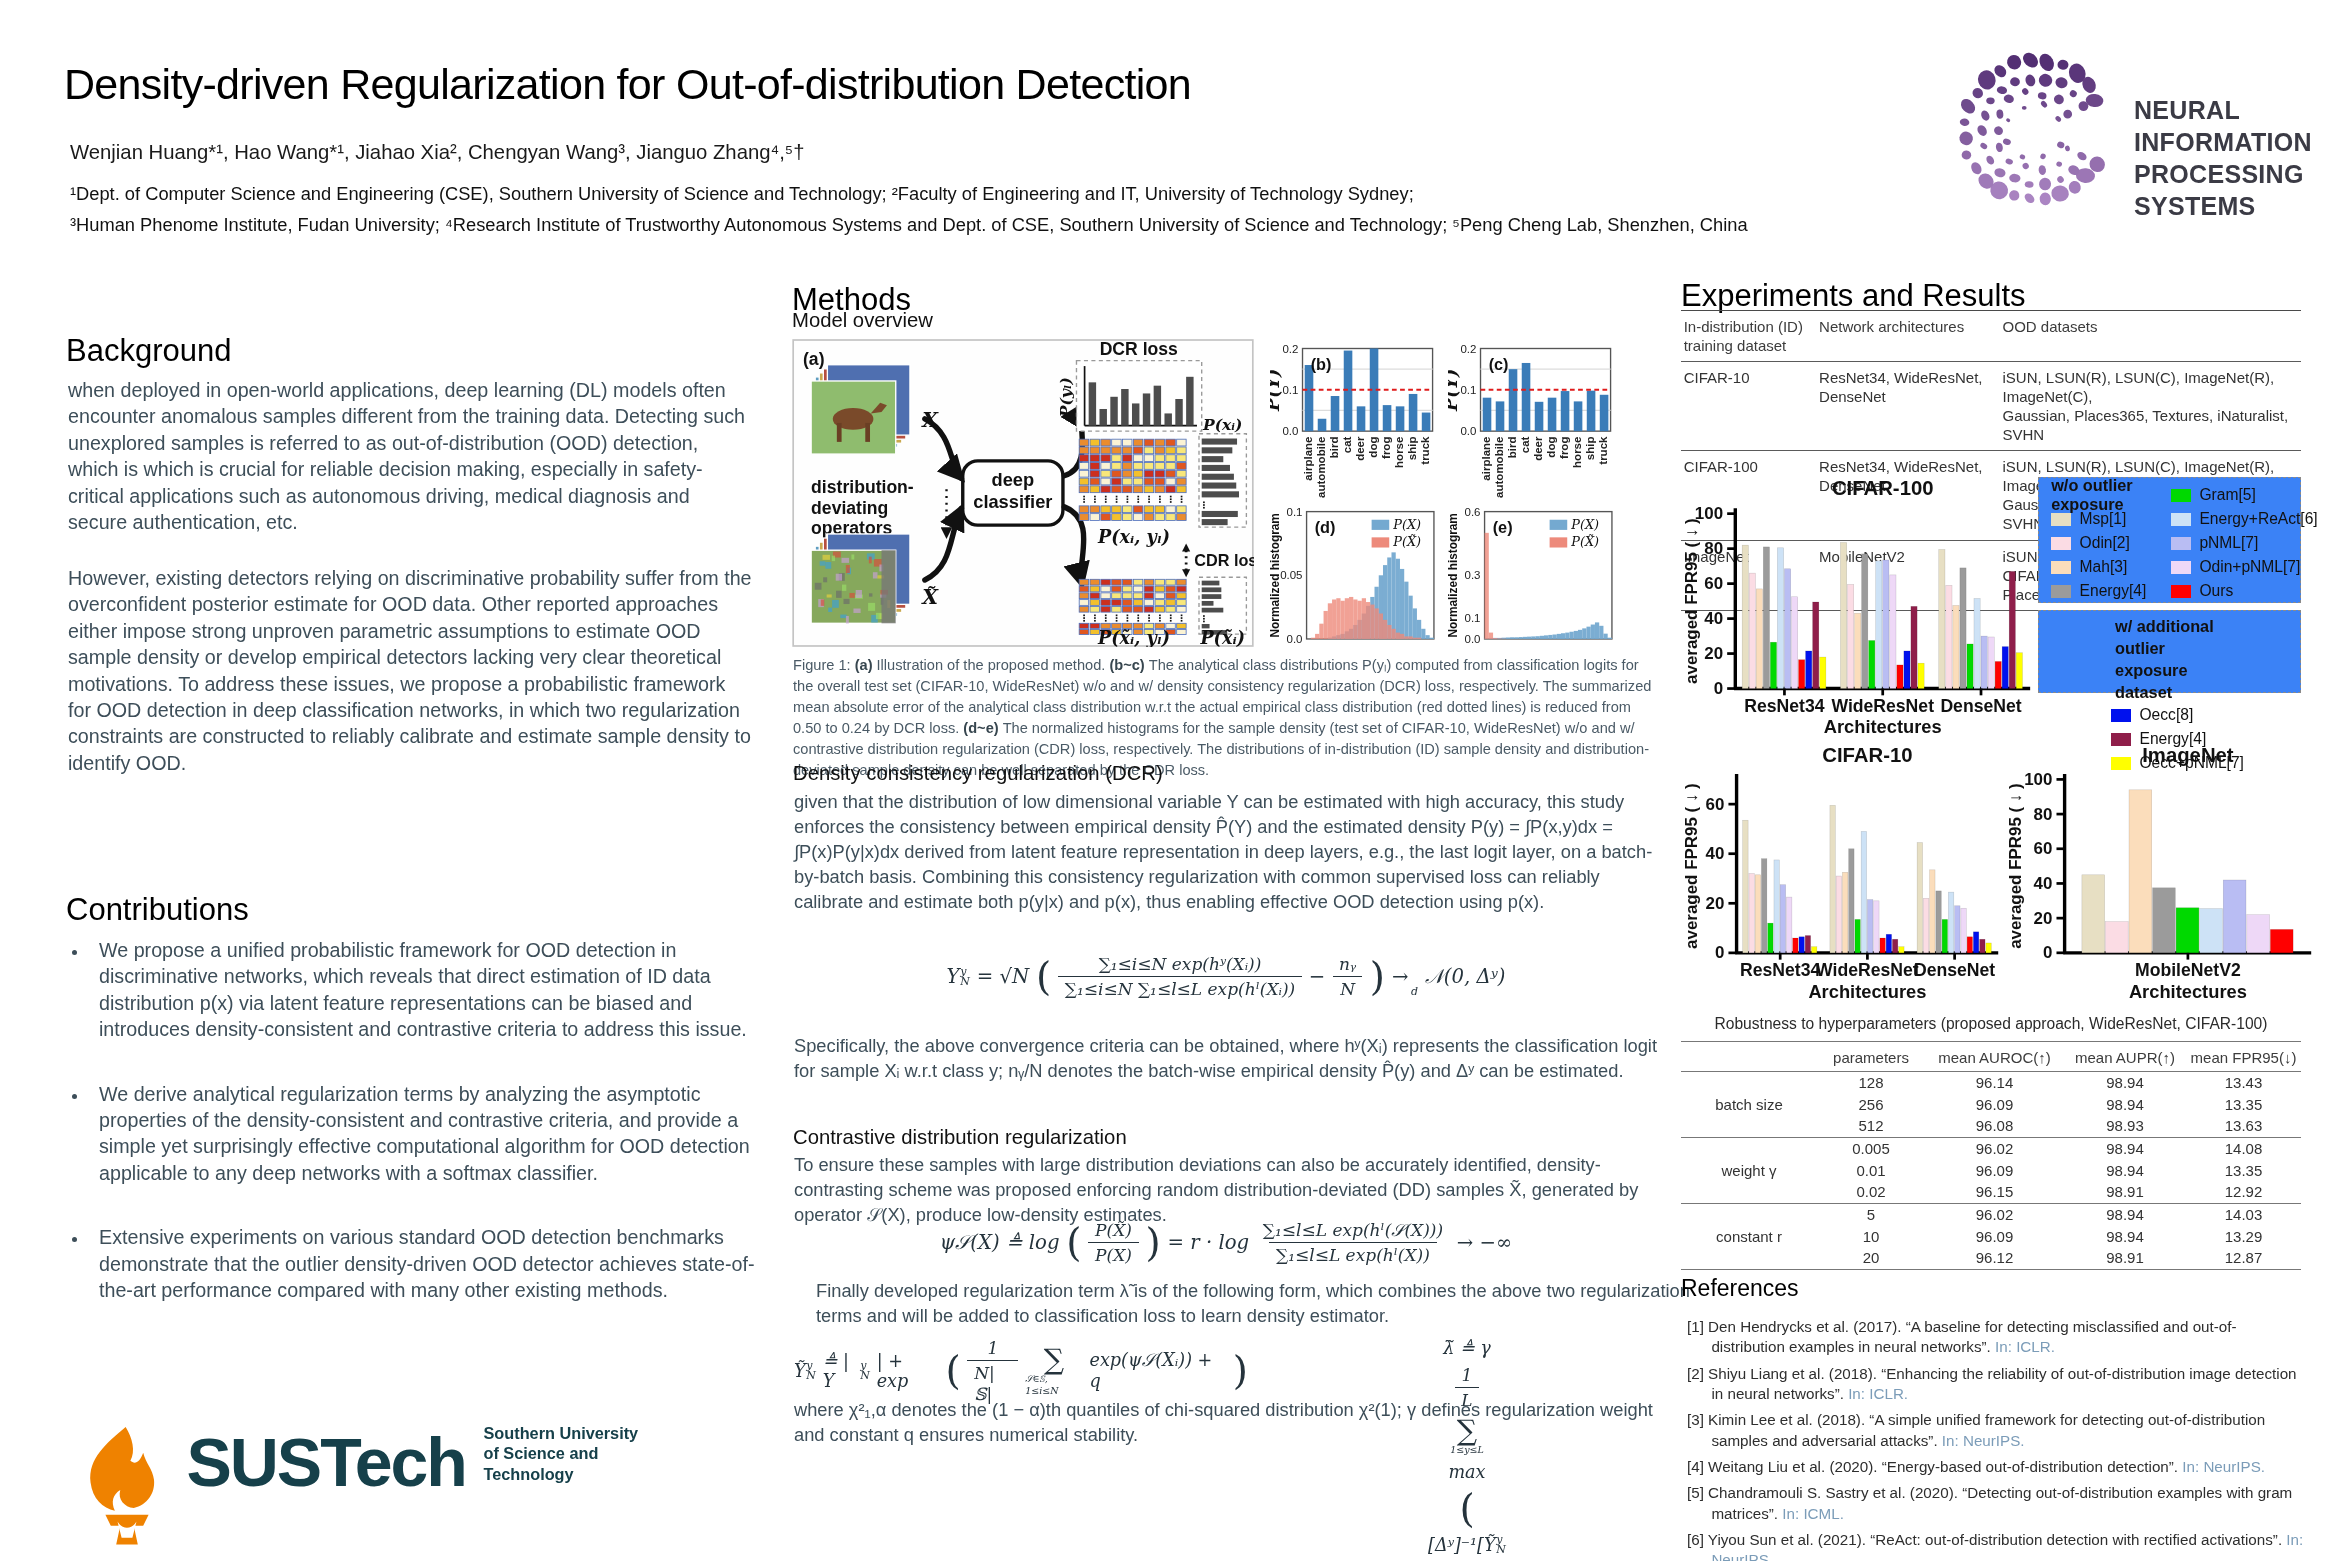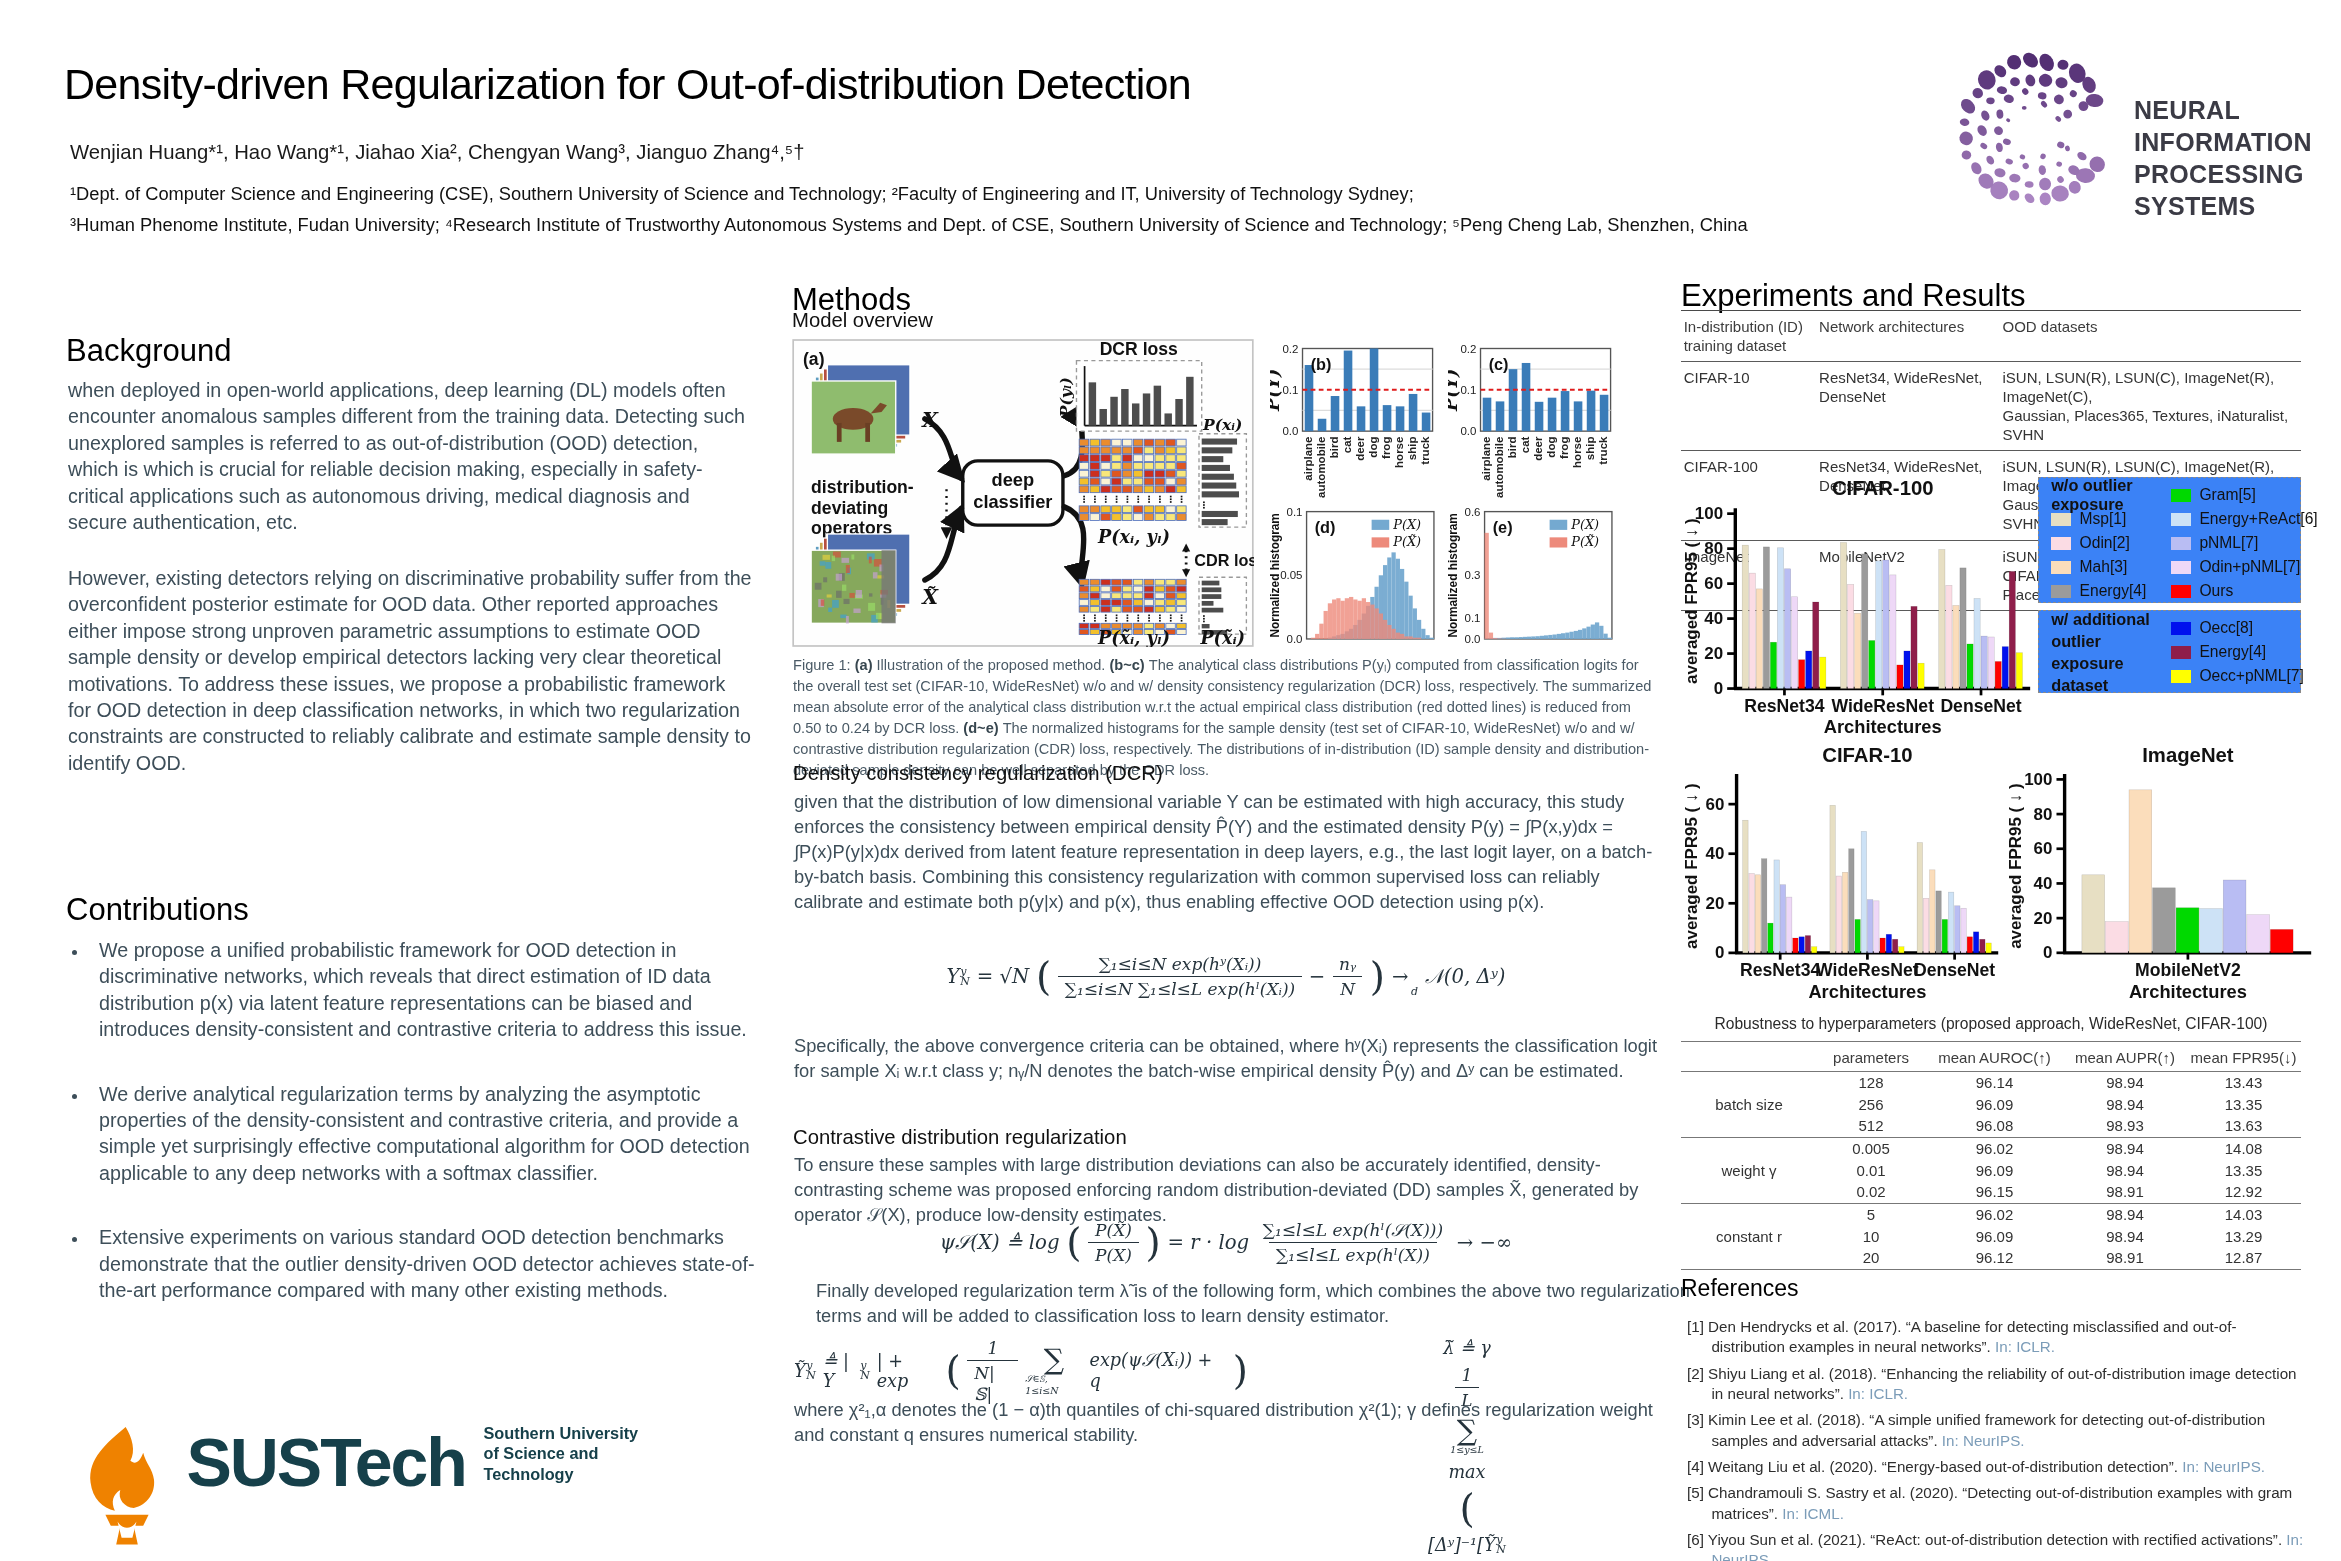--- a/index.html
+++ b/index.html
@@ -956,21 +956,21 @@
           <div class="lt">Odin+pNML[7]</div>
         </div>
         <div class="legrow">
           <div class="sw" style="background: rgb(255, 0, 0);"></div>
           <div class="lt">Ours</div>
         </div>
       </div>
     </div>
   </div>
 <div class="abs legendbox" id="legend2" style="left:2038px;top:610px;width:263px;height:83px;padding:4.1px 0 2.7px 12.2px;box-sizing:border-box;">
-    <div style="display:flex;align-items:center;height:100%;">
+    <div style="display:flex;align-items:center;height:100%;flex-direction:column;">
       <div style="width:121px;font-size:16.3px;font-weight:700;color:#111;line-height:22px;">
         <div>w/ additional</div>
         <div>outlier exposure</div>
         <div>dataset</div>
       </div>
       <div style="width:129px;">
         <div class="legrow">
           <div class="sw" style="background: rgb(0, 17, 238);"></div>
           <div class="lt">Oecc[8]</div>
         </div>

